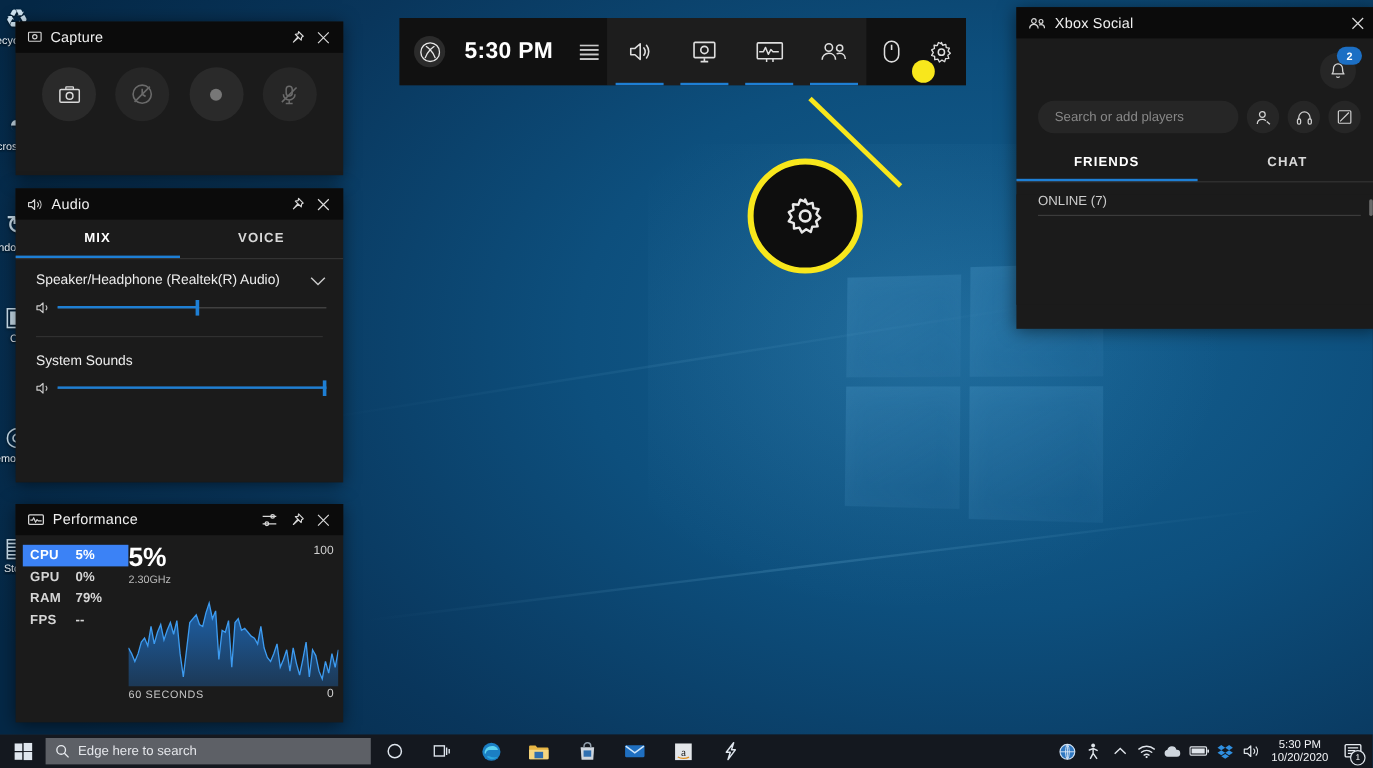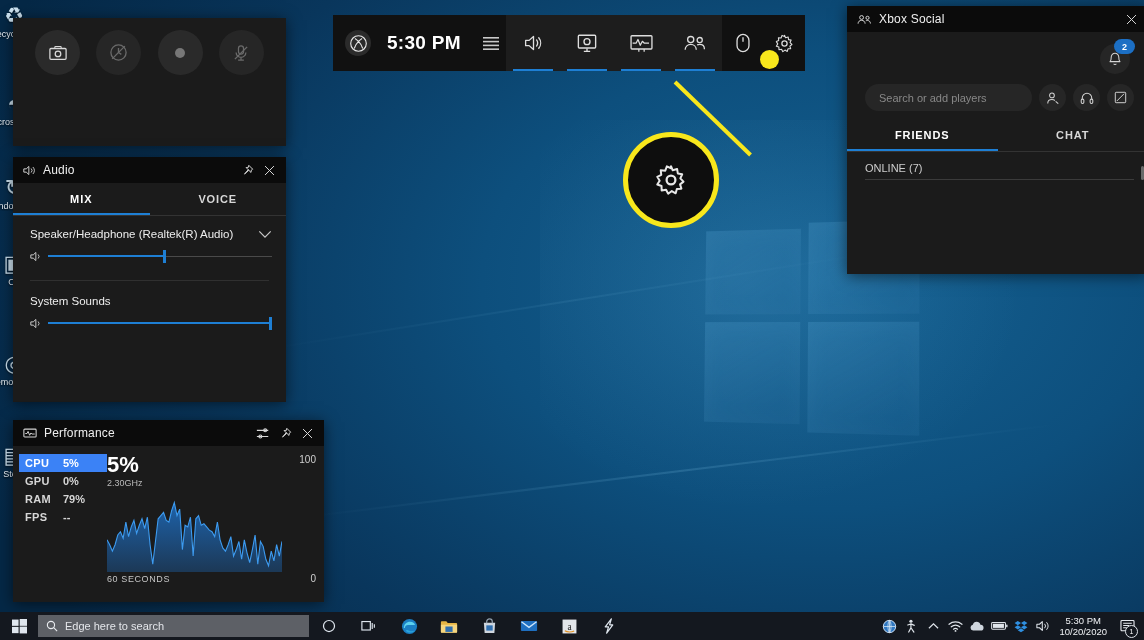--- a/index.html
+++ b/index.html
@@ -91,21 +91,21 @@
   .sl-row{display:flex;align-items:center;padding:10px 14px 0 17px;}
   .sl-row .sic{color:#cfcfcf;font-size:12px;width:18px;}
   .track{flex:1;height:12px;position:relative;display:flex;align-items:center;}
   .track .bgl{position:absolute;left:0;right:0;height:1px;background:#4a4a4a;}
   .track .fill{position:absolute;left:0;height:2px;background:#1e7fd4;}
   .track .thumb{position:absolute;width:3px;height:13px;background:#1e7fd4;}
   .sep{height:1px;background:#303030;margin:18px 17px 0 17px;}
   .sect-lbl{font-size:11.5px;color:#ededed;padding:14px 0 0 17px;}
 
   
-  #perf{left:13px;top:420px;width:311px;height:182px;}
+  #perf{left:13px;top:420px;width:273px;height:182px;}
   .perf-body{display:flex;padding:8px 0 0 0;}
   .stats{width:88px;padding-left:6px;}
   .srow{display:flex;padding:3px 6px;font-size:11px;color:#d6d6d6;}
   .srow.sel{background:#3b82f6;color:#fff;}
   .srow .k{width:38px;font-weight:bold;letter-spacing:.3px;}
   .srow .v{font-weight:bold;}
   .graph-wrap{flex:1;position:relative;padding-right:8px;}
   .big-pct{font-size:22px;font-weight:bold;color:#fff;line-height:22px;}
   .ghz{font-size:9px;color:#b9b9b9;margin-top:2px;}
   .axmax{position:absolute;right:8px;top:0;font-size:10px;color:#d0d0d0;}
@@ -319,20 +319,39 @@
   <div class="co-dot"></div>
   <div class="co-circle">
     <svg width="32" height="32" viewBox="0 0 24 24">
         <circle cx="12" cy="12" r="3.3" fill="none" stroke="#e8e8e8" stroke-width="1.7"></circle>
         <path d="M12 1.6l1.3 3.1 3.3-.9.5 3.3 3.3.6-1.4 3.1 2.4 2.4-2.6 2.1 1 3.2-3.4.2-.9 3.3-2.9-1.7-2.7 2-1.6-3-3.3.6-.1-3.4-3.2-1.1 1.8-2.9L1.7 9.6l3-1.5-.4-3.4 3.4.3L8.9 1.8 12 3.2z" fill="none" stroke="#e8e8e8" stroke-width="1.5" stroke-linejoin="round"></path>
       </svg>
   </div>
 </div>
 
 <div class="panel" id="capture">
+  <div class="panel-bar">
+    <span class="panel-ic">
+      <svg width="12" height="12" viewBox="0 0 16 16">
+          <rect x="1" y="2.5" width="14" height="10" rx="1" fill="none" stroke="#d5d5d5" stroke-width="1.3"></rect>
+          <circle cx="8" cy="7.5" r="2.4" fill="none" stroke="#d5d5d5" stroke-width="1.3"></circle>
+        </svg>
+    </span>
+    <span class="ttl">Capture</span>
+    <span class="bar-ic">
+      <svg width="13" height="13" viewBox="0 0 16 16">
+          <path d="M9.6 1.6l4.8 4.8-1.7 1.1-.4 2.9-3.4-3.4-4.6 5.4 5.3-4.7-3.3-3.3 2.9-.4z" fill="none" stroke="#d8d8d8" stroke-width="1.2" stroke-linejoin="round"></path>
+        </svg>
+    </span>
+    <span class="bar-ic">
+      <svg width="13" height="13" viewBox="0 0 16 16">
+          <path d="M2.5 2.5l11 11M13.5 2.5l-11 11" stroke="#dcdcdc" stroke-width="1.2"></path>
+        </svg>
+    </span>
+  </div>
   <div class="cap-body">
     <div class="cap-row">
       <div class="cbtn">
         <svg width="18" height="16" viewBox="0 0 20 17">
             <rect x="1" y="3.5" width="18" height="12" rx="1.2" fill="none" stroke="#d9d9d9" stroke-width="1.4"></rect>
             <circle cx="10" cy="9.5" r="3.1" fill="none" stroke="#d9d9d9" stroke-width="1.4"></circle>
             <rect x="6.5" y="1.2" width="7" height="2.3" rx=".6" fill="none" stroke="#d9d9d9" stroke-width="1.2"></rect>
           </svg>
       </div>
       <div class="cbtn dim">

